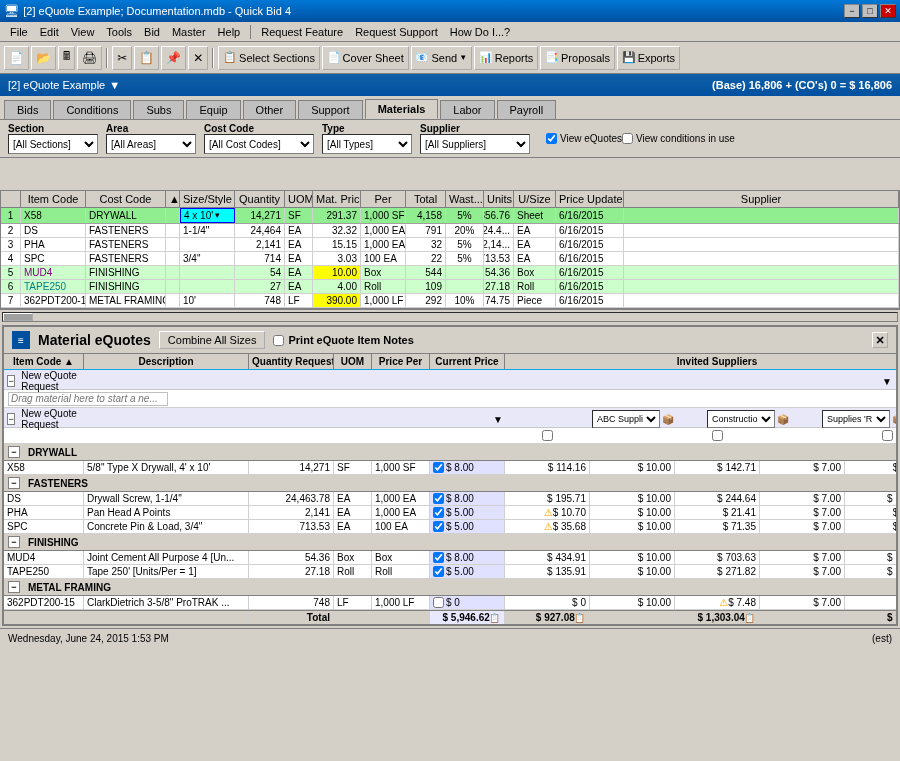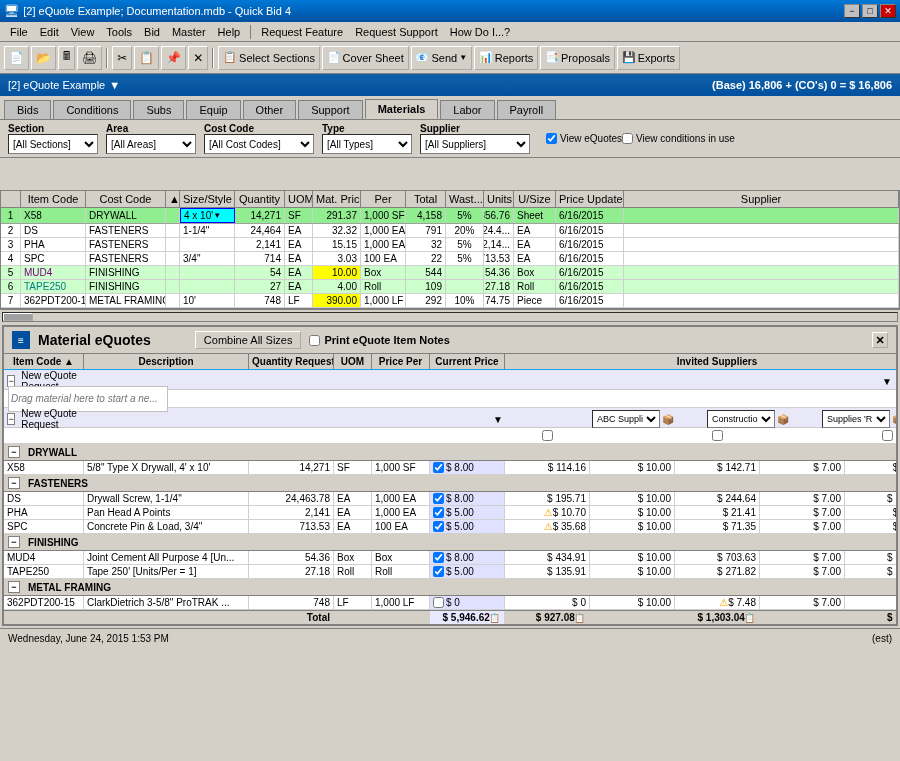--- a/index.html
+++ b/index.html
@@ -45,21 +45,21 @@
     .grid-cell.center { justify-content: center; }
     
     
     .h-scroll { height: 14px; background: #d4d0c8; border-top: 1px solid #808080; display: flex; align-items: center; padding: 0 2px; }
     
     
     .equote-panel { background: #d4d0c8; border: 2px inset #808080; margin: 2px; }
     .equote-header { background: #d4d0c8; padding: 4px 8px; display: flex; align-items: center; justify-content: space-between; border-bottom: 1px solid #808080; }
     .equote-title { font-size: 14px; font-weight: bold; display: flex; align-items: center; gap: 8px; }
     .equote-title-icon { width: 20px; height: 20px; background: #0050a0; display: flex; align-items: center; justify-content: center; color: white; font-size: 10px; }
-    .combine-btn { border: 1px outset #fff; background: #d4d0c8; padding: 2px 8px; cursor: pointer; font-size: 11px; margin-left: 36px; }
+    .combine-btn { border: 1px outset #fff; background: #d4d0c8; padding: 2px 8px; cursor: pointer; font-size: 11px; }
     .print-check { font-size: 11px; display: flex; align-items: center; gap: 4px; }
     .collapse-icon { width: 12px; height: 12px; border: 1px solid #808080; background: white; display: flex; align-items: center; justify-content: center; font-size: 9px; margin-right: 4px; cursor: pointer; }
     
     
     .eq-section { background: #d4d0c8; font-weight: bold; font-size: 10px; padding: 2px 4px; border-bottom: 1px solid #808080; display: flex; align-items: center; gap: 4px; }
     .eq-cell { padding: 1px 3px; border-right: 1px solid #d0d0d0; overflow: hidden; white-space: nowrap; display: flex; align-items: center; }
     .eq-cell.num { justify-content: flex-end; }
     
     .status-bar { background: #d4d0c8; border-top: 1px solid #808080; height: 20px; display: flex; align-items: center; justify-content: space-between; padding: 0 8px; font-size: 10px; }
     
@@ -410,21 +410,21 @@
       </div>
       <div style="padding:0 3px;"></div>
       <div></div>
       <div></div>
       <div></div>
       <div></div>
       <div style="display:flex;align-items:center;justify-content:flex-end;padding:0 4px;">▼</div>
     </div>
 
     <div style="background:white; border-bottom:1px solid #d0d0d0; height:18px; display:flex; align-items:center; padding:0 4px; font-size:10px;">
-      <input class="input-drag" placeholder="Drag material here to start a ne..." readonly="" style="border: 1px solid rgb(192, 192, 192); height: 26px; width: 160px; font-size: 10px; color: rgb(128, 128, 128); font-style: italic; background: white; padding: 0px 2px;">
+      <input class="input-drag" placeholder="Drag material here to start a ne..." readonly="" style="border: 1px solid rgb(192, 192, 192); height: 14px; width: 160px; font-size: 10px; color: rgb(128, 128, 128); font-style: italic; background: white; padding: 0px 2px;">
     </div>
 
     <div style="background:#e8e8f8; border-bottom:1px solid #c8c8c8; display:grid; grid-template-columns:80px 165px 85px 38px 58px 75px 85px 30px 85px 30px 85px 30px 85px; font-size:10px; align-items:center; height:20px;">
       <div style="display:flex;align-items:center;gap:2px; padding:0 3px; grid-column:1;">
         <div class="collapse-icon">−</div>
         <span>New eQuote Request</span>
       </div>
       <div></div>
       <div></div>
       <div></div>

